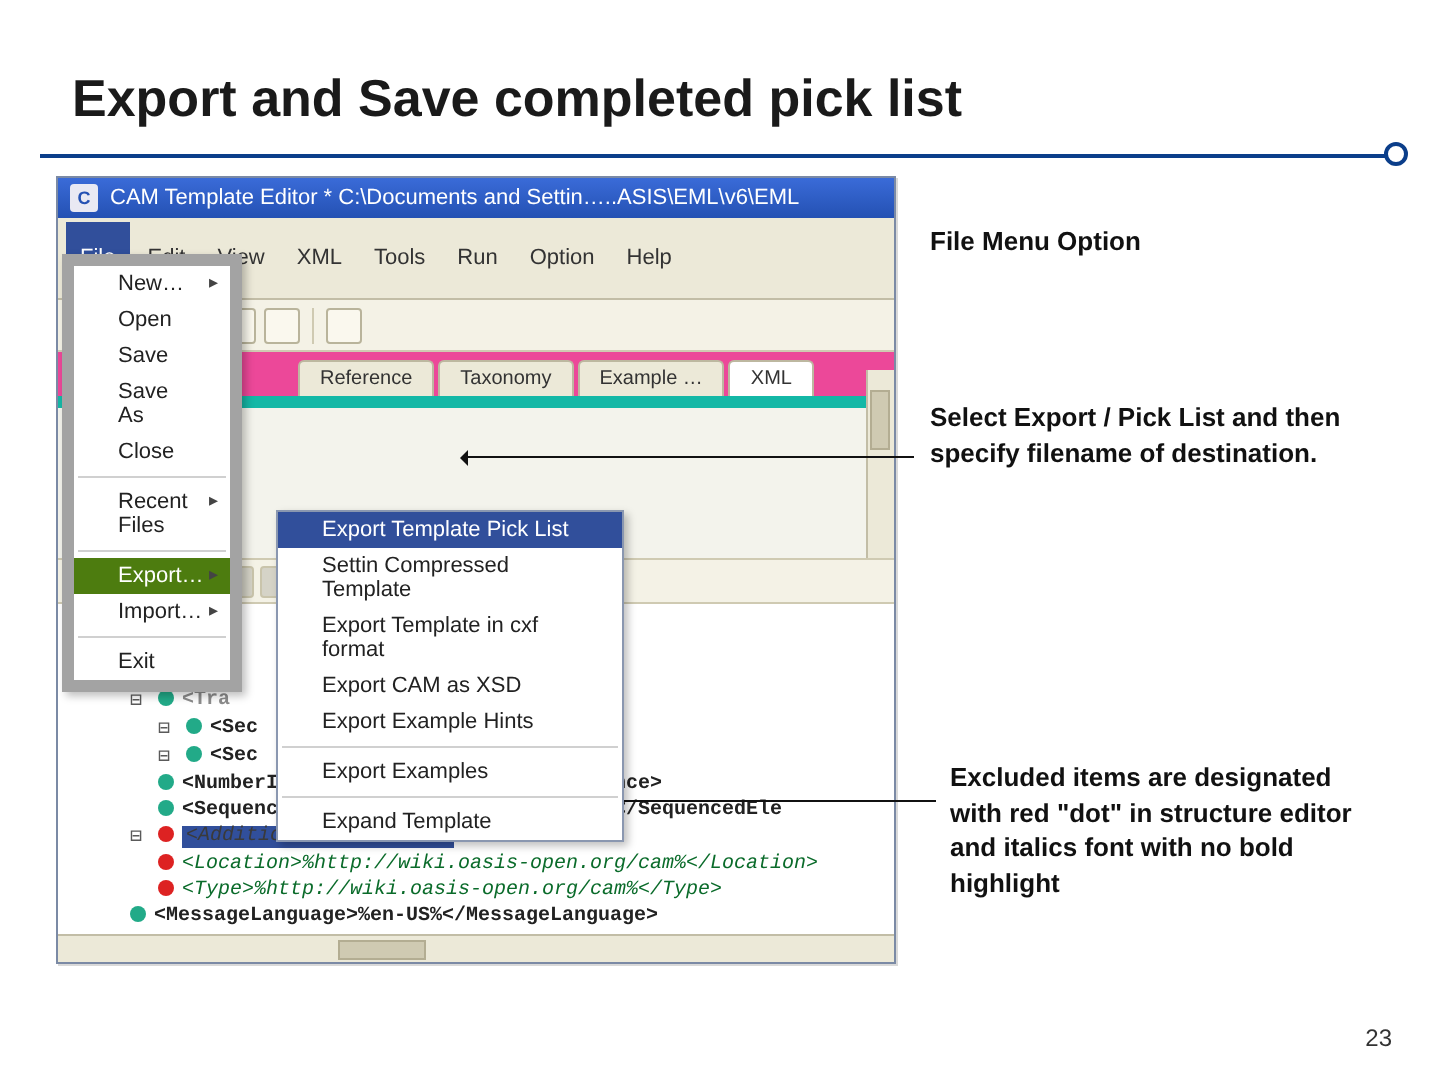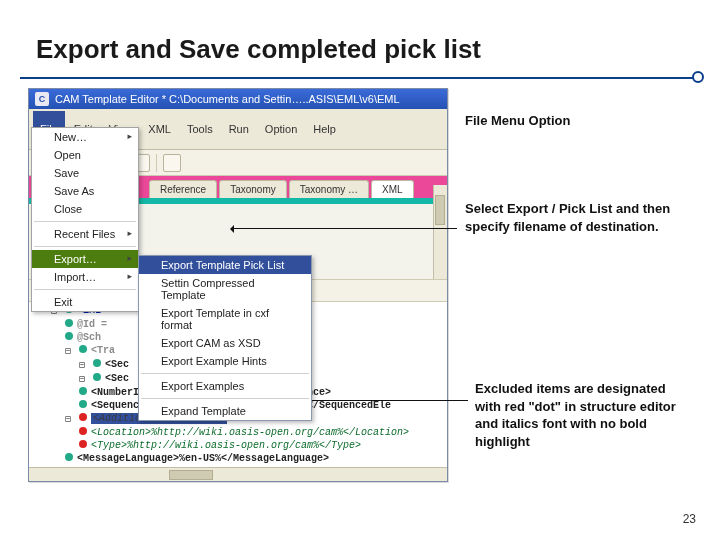--- a/index.html
+++ b/index.html
@@ -66,22 +66,22 @@
     border-bottom: 6px solid #14b8a6;
   }
   .tab {
     padding: 3px 10px; border: 1px solid #bdb8a0; border-bottom: none;
     background: #ece9d8; border-radius: 3px 3px 0 0; font-size: 10px; color: #333;
   }
   .tab.active { background: #fff; }
 
   
   .dropdown {
-    position: absolute; left: 2px; top: 38px; width: 108px;
-    background: #fff; border: 1px solid #a3a3a3;
+    position: absolute; left: 2px; top: 38px; width: 90px;
+    background: #fff; border: 6px solid #a3a3a3;
     box-shadow: 2px 2px 4px rgba(0,0,0,.25);
     z-index: 5;
   }
   .dropdown .mi {
     padding: 3px 18px 3px 22px; font-size: 11px; color: #222; position: relative;
   }
   .dropdown .mi.has-sub::after {
     content: "▸"; position: absolute; right: 6px; top: 3px; font-size: 9px; color: #444;
   }
   .dropdown .mi.hover { background: #4d7c0f; color: #fff; }
@@ -173,21 +173,21 @@
       <span class="tool-sep"></span>
       <span class="tool-btn"></span>
       <span class="tool-btn"></span>
       <span class="tool-sep"></span>
       <span class="tool-btn"></span>
     </div>
 
     <div class="tabs">
       <div class="tab">Reference</div>
       <div class="tab">Taxonomy</div>
-      <div class="tab">Taxonomy …</div>
+      <div class="tab">Example …</div>
       <div class="tab active">XML</div>
     </div>
 
     <div class="dropdown">
       <div class="mi has-sub">New…</div>
       <div class="mi">Open</div>
       <div class="mi">Save</div>
       <div class="mi">Save As</div>
       <div class="mi">Close</div>
       <div class="sep"></div>

